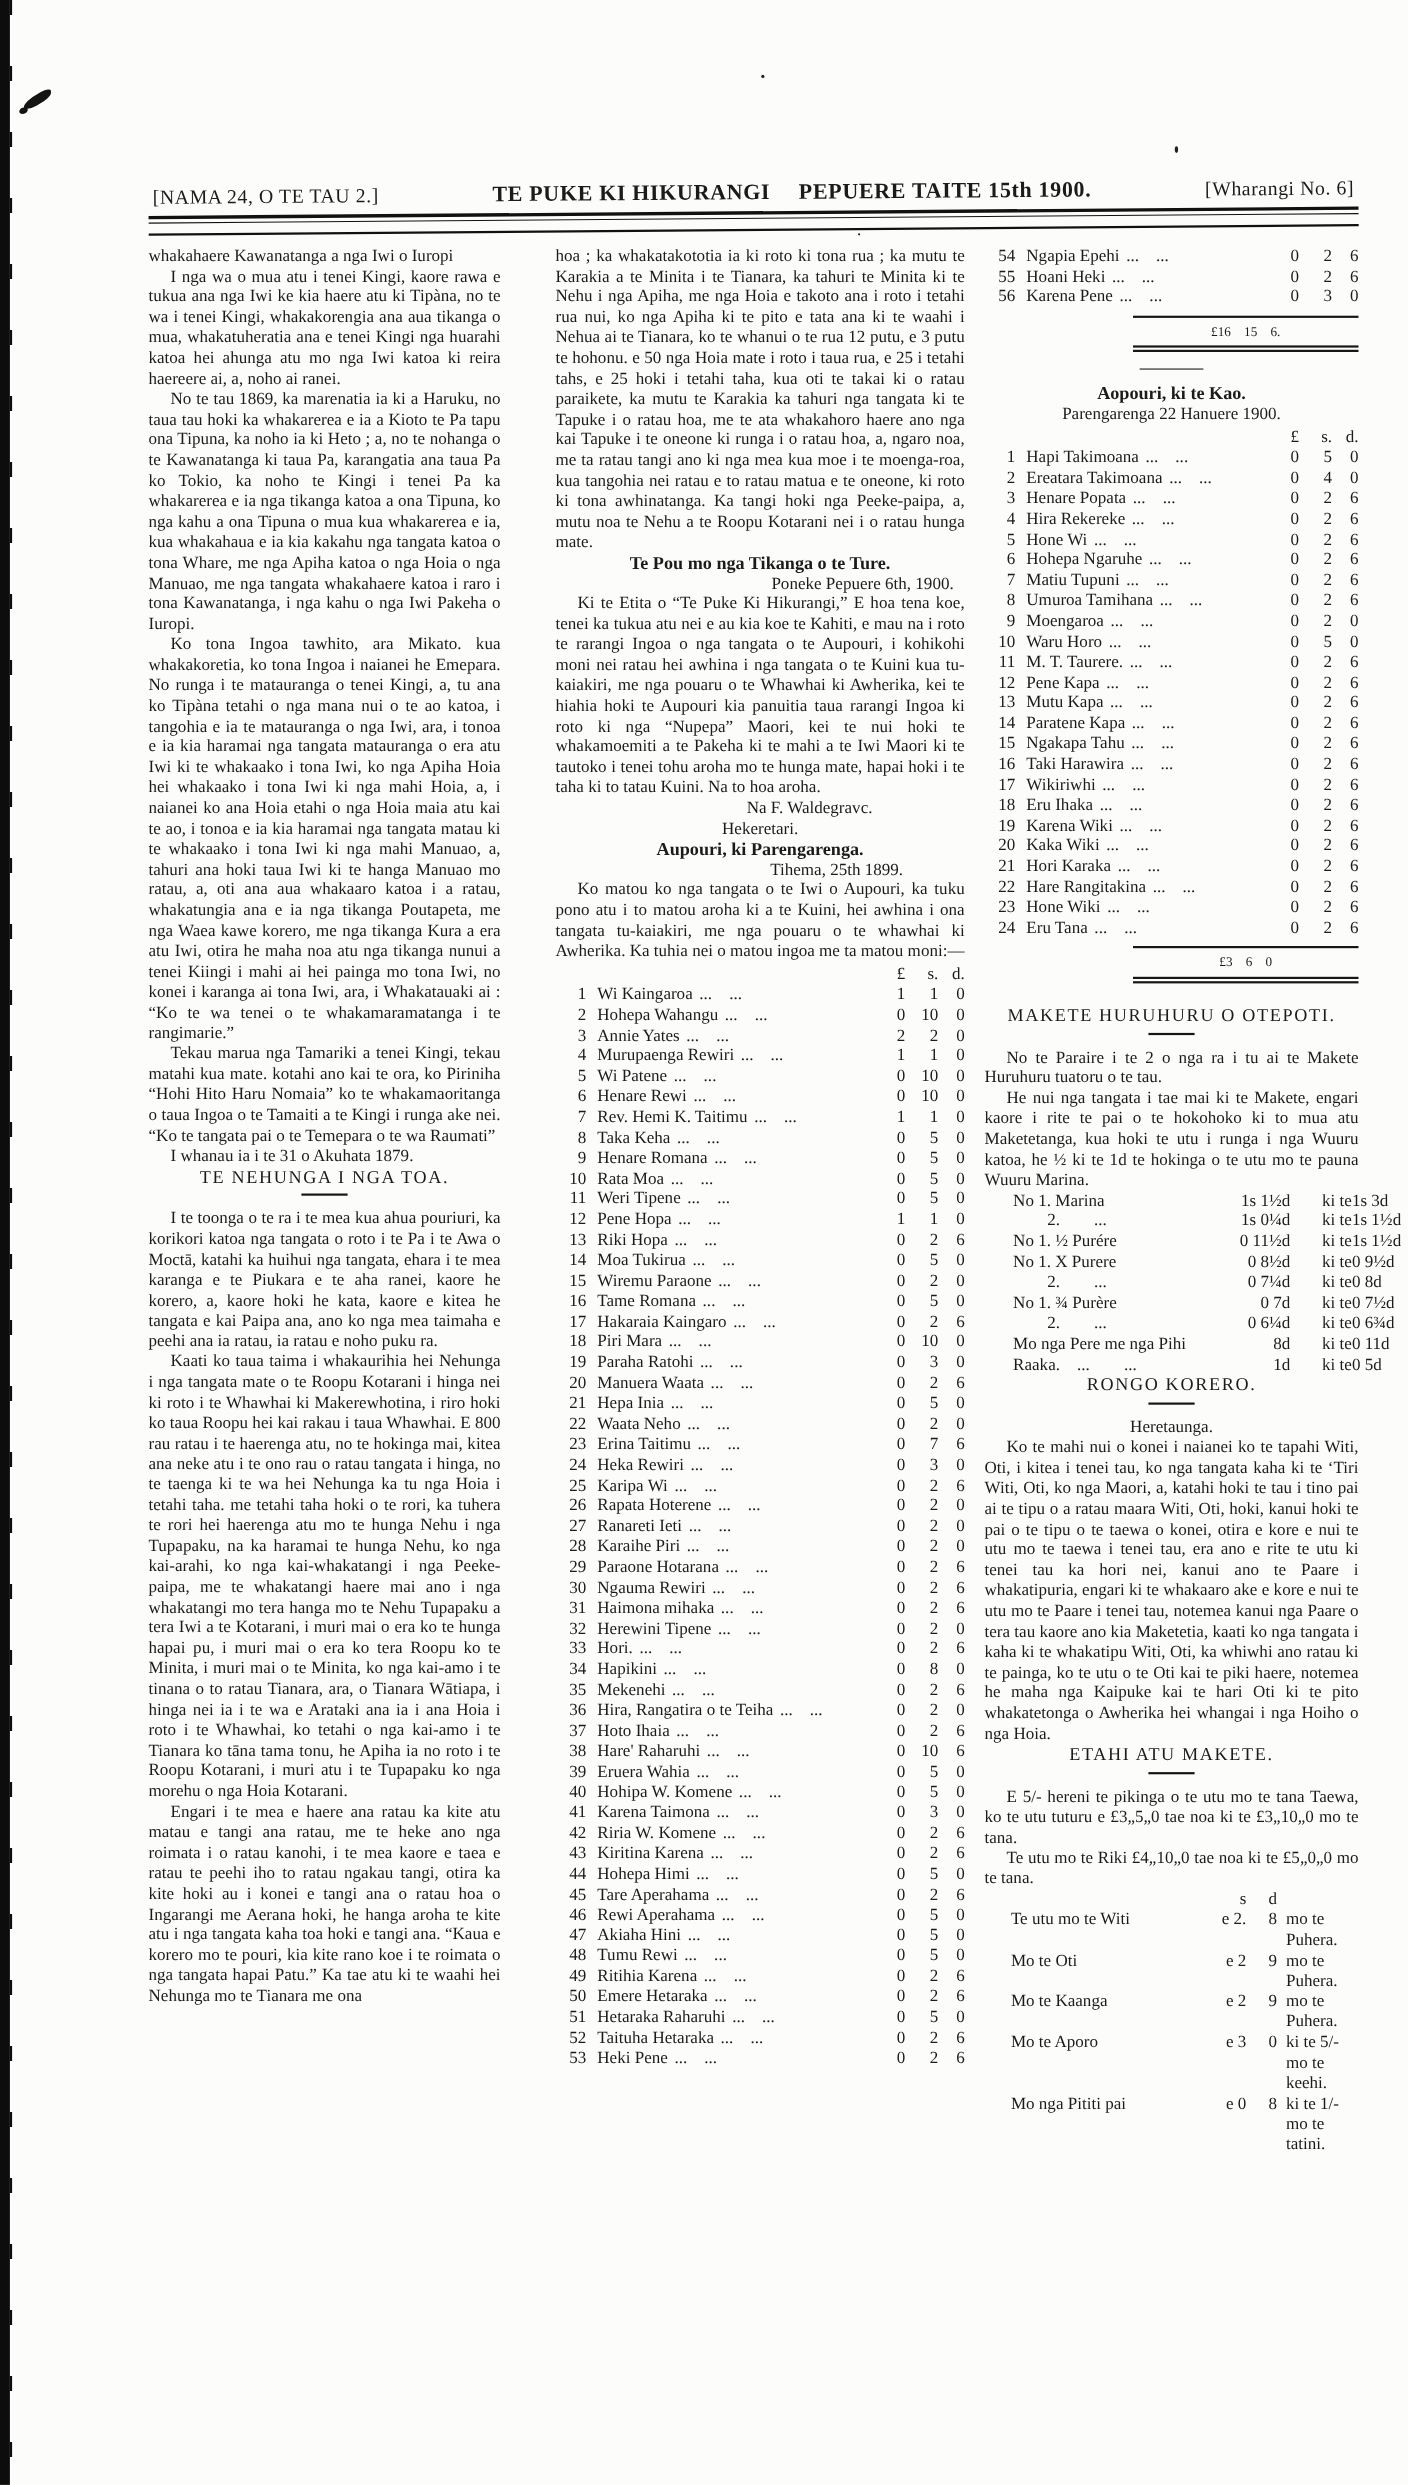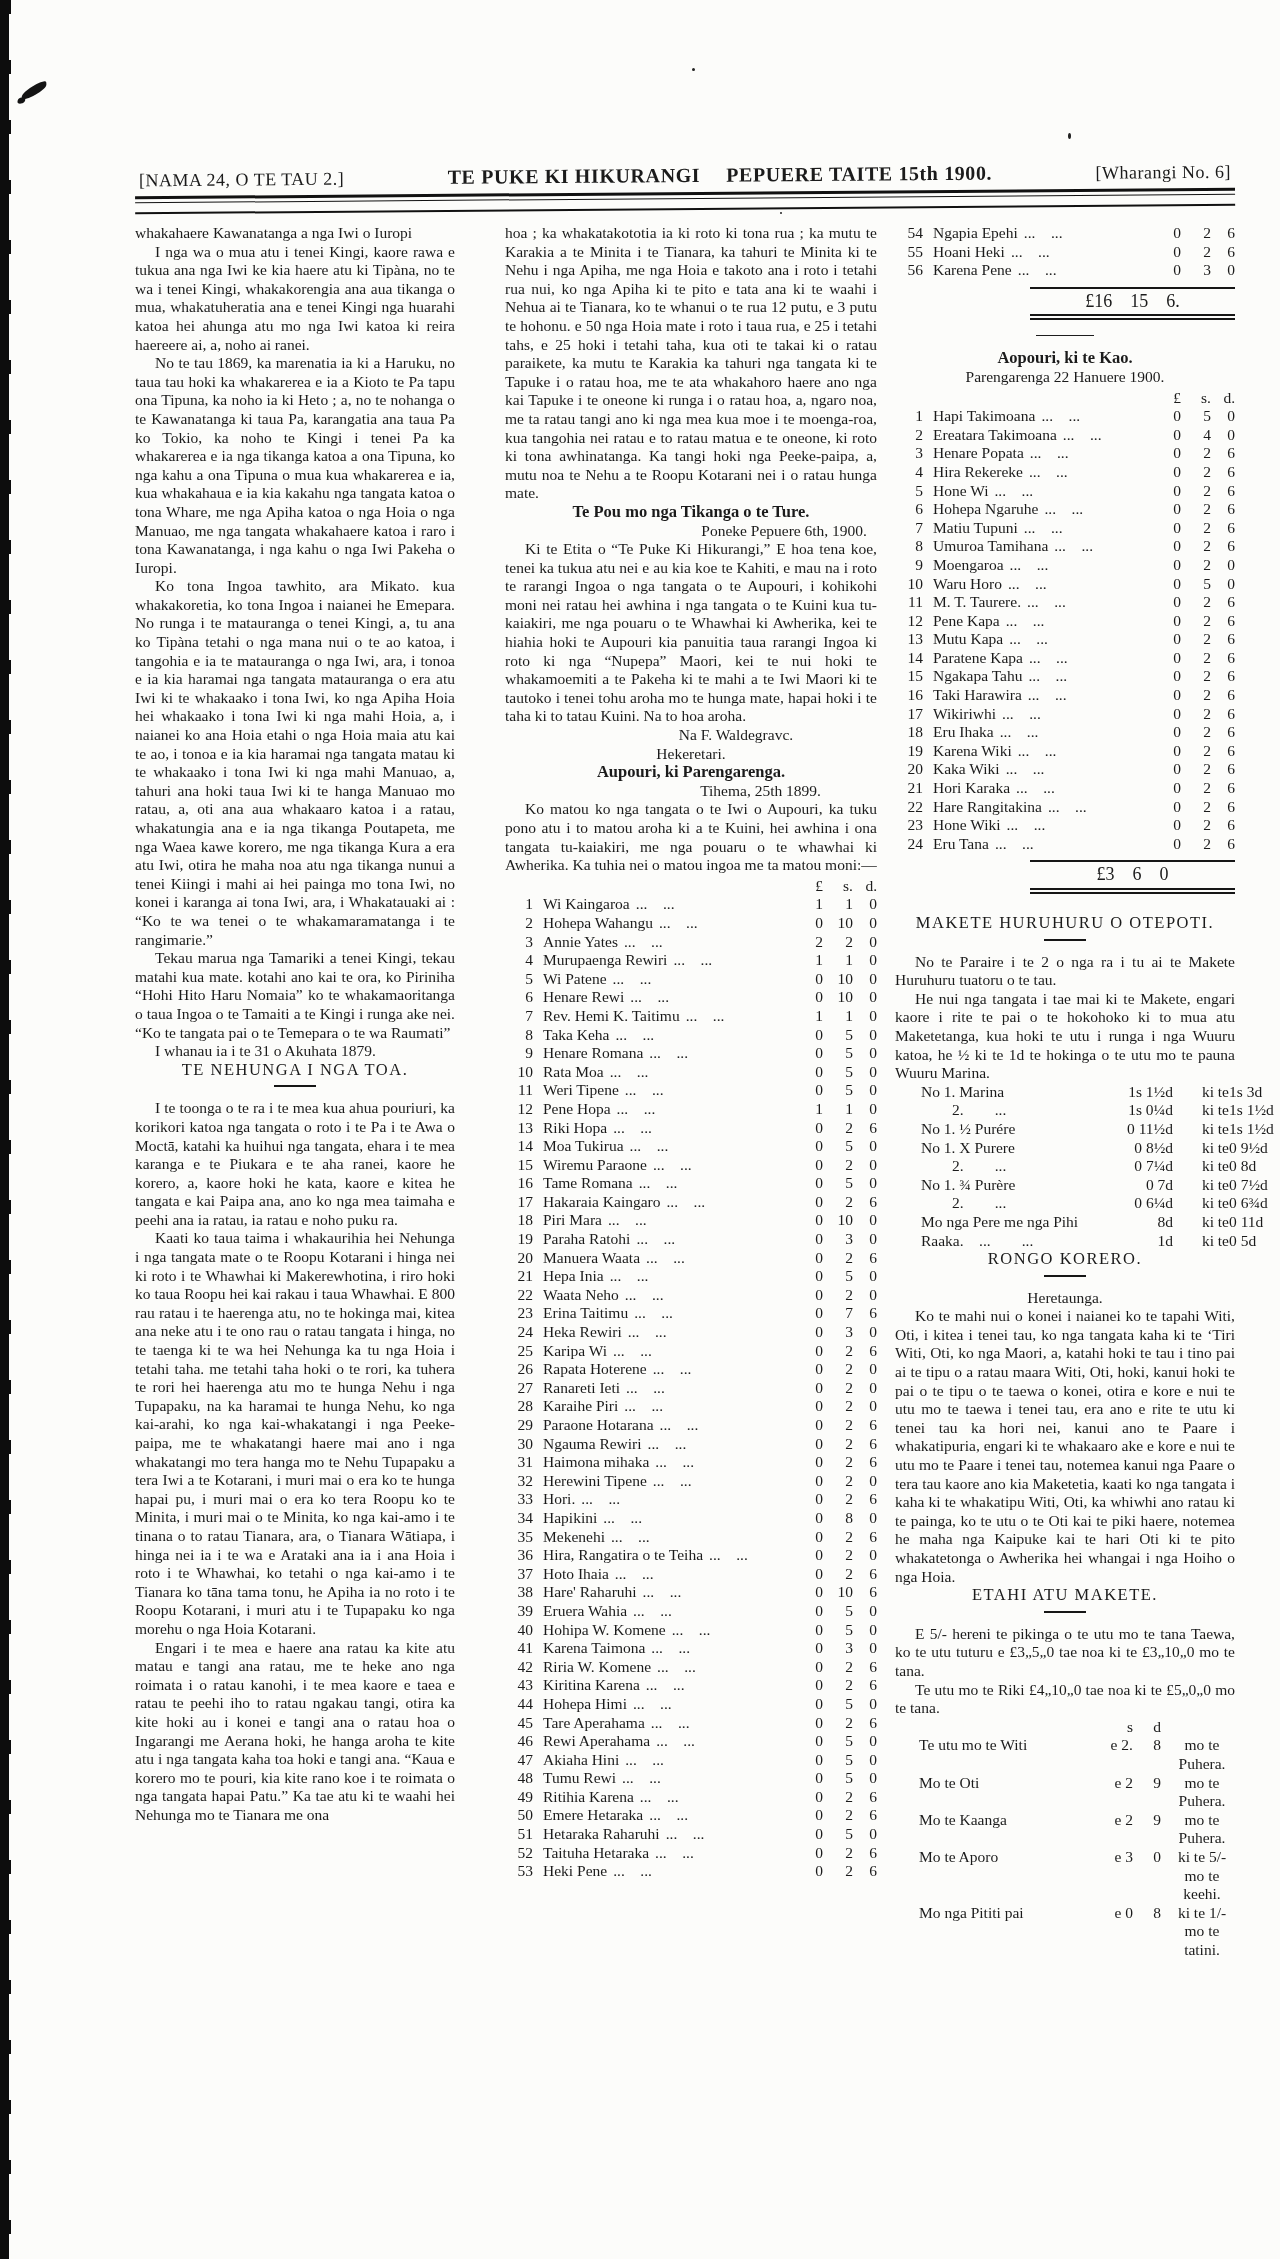--- a/index.html
+++ b/index.html
@@ -48,36 +48,36 @@
 
   
   .amt-head{display:flex;justify-content:flex-end;margin-top:2px;}
   .drow{display:flex;align-items:baseline;}
   .dn{flex:0 0 28px;text-align:right;margin-right:10px;}
   .dname{white-space:nowrap;}
   .dlead{flex:1 1 auto;overflow:hidden;white-space:nowrap;padding:0 6px;text-align:left;}
   .dl{flex:0 0 26px;text-align:right;}
   .ds{flex:0 0 30px;text-align:right;}
   .dd{flex:0 0 24px;text-align:right;}
-  .total{width:205px;margin:7px 0 4px auto;text-align:center;font-size:18px;
+  .total{width:205px;margin:7px 0 4px auto;text-align:center;font-size:12px;
     border-top:2px solid #161616;border-bottom:6px double #161616;padding:3px 0 4px;}
 
   
   .prow{display:flex;align-items:baseline;padding-left:26px;}
   .plabel{flex:0 0 172px;white-space:pre;}
   .pfrom{flex:0 0 80px;text-align:right;white-space:nowrap;}
   .pmid{flex:0 0 56px;text-align:right;}
   .pto{flex:1 1 auto;text-align:right;white-space:nowrap;}
 
   
   .erow{display:flex;align-items:baseline;padding-left:24px;}
   .el{flex:0 0 168px;white-space:nowrap;}
   .ea{flex:0 0 46px;text-align:right;white-space:nowrap;}
   .ed{flex:0 0 28px;text-align:right;}
-  .er{flex:1 1 auto;padding-left:8px;text-align:center;}
+  .er{flex:1 1 auto;padding-left:8px;text-align:left;}
 </style>
 </head>
 <body>
 
 <div class="scan-edge"></div>
 <div class="ink-mark"></div>
 <div class="speck" style="left:692px;top:68px;width:3px;height:3px;"></div>
 <div class="speck" style="left:1068px;top:133px;width:3px;height:6px;"></div>
 <div class="speck" style="left:780px;top:212px;width:2px;height:2px;"></div>
 

